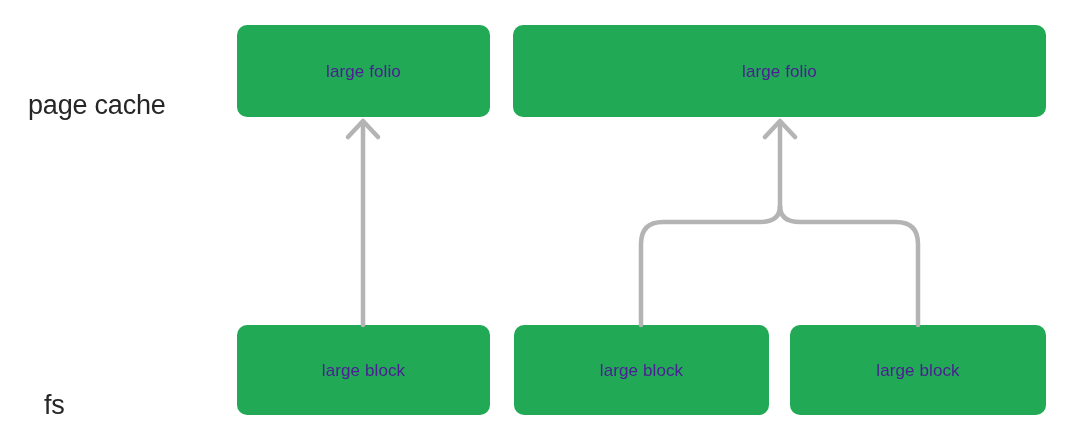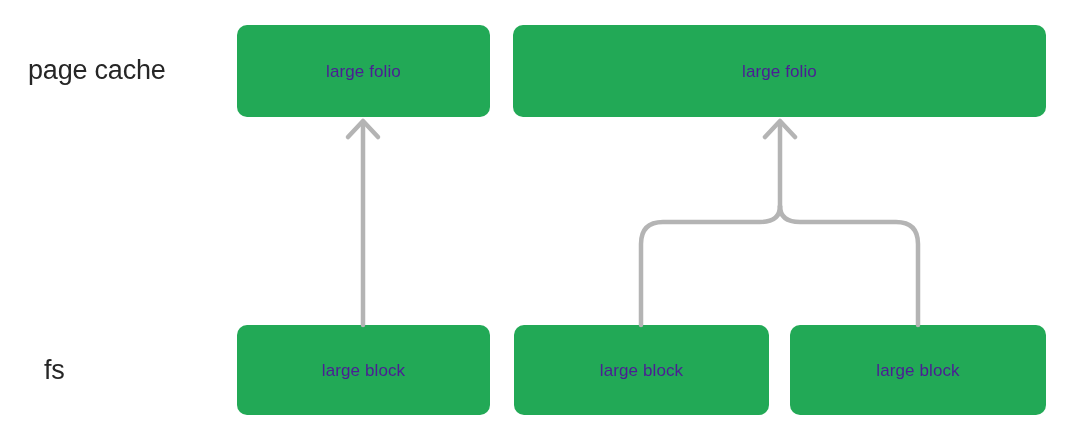--- a/index.html
+++ b/index.html
@@ -21,20 +21,21 @@
     background: #ffffff;
   }
   .row-label {
     position: absolute;
     color: #262626;
     font-size: 27px;
     font-weight: 400;
     letter-spacing: -0.2px;
     line-height: 1;
     white-space: nowrap;
+    margin-top: 35px;
   }
   #label-page-cache {
     left: 28px;
     top: 57px;
   }
   #label-fs {
     left: 44px;
     top: 357px;
   }
   .node {

